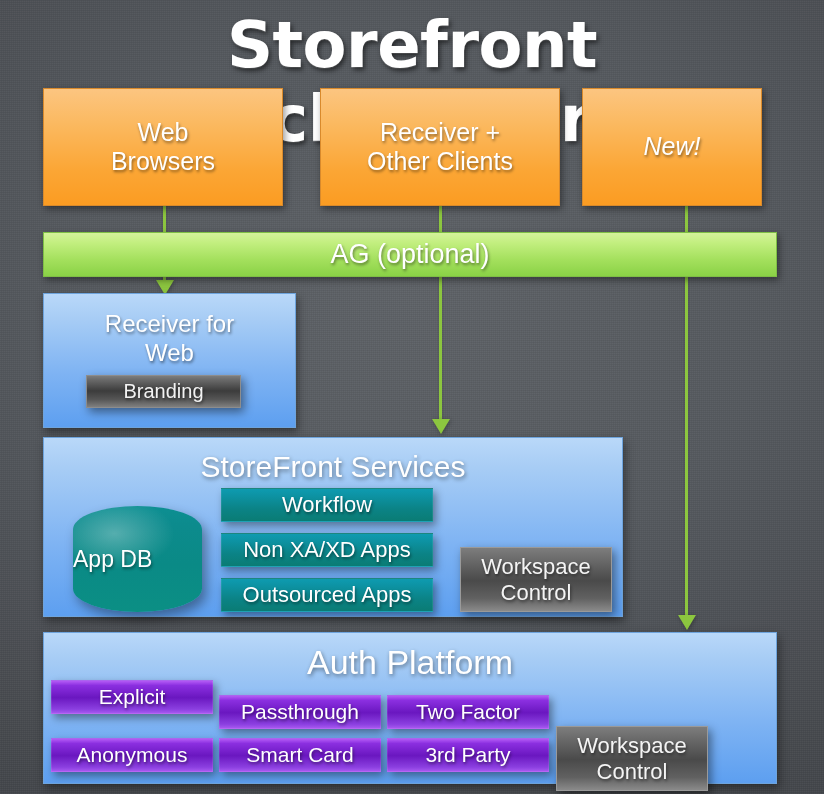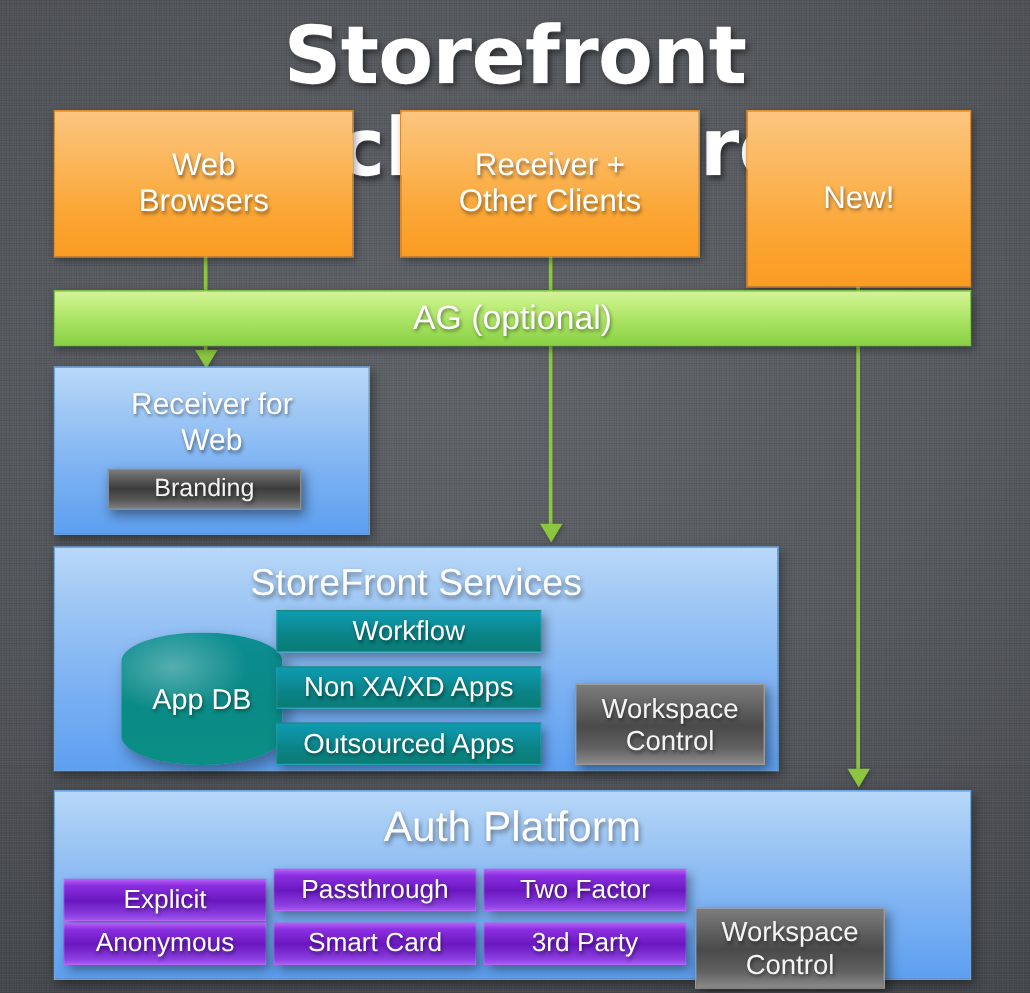--- a/index.html
+++ b/index.html
@@ -124,30 +124,29 @@
     box-shadow: 3px 4px 9px rgba(0,0,0,0.45);
     font-size: 22px;
     margin-top: 31px;
   }
 
   
   .cylinder {
     position: absolute;
     display: flex;
     align-items: center;
-    justify-content: center;
+    justify-content: flex-start;
     color: #ffffff;
     font-size: 23px;
     text-shadow: 1px 2px 3px rgba(0,0,0,0.45);
     background:
       radial-gradient(ellipse 75% 55% at 32% 26%, rgba(255,255,255,0.30) 0%, rgba(255,255,255,0.0) 62%),
       linear-gradient(180deg, #0d8f92 0%, #0c8b8d 18%, #0a8a86 55%, #0b8f84 100%);
     border-radius: 50% / 22%;
     box-shadow: 4px 6px 12px rgba(0,0,0,0.38);
-    margin-left: 24px;
   }
 
   
   .arrow-line {
     position: absolute;
     width: 3px;
     background: #8cc63f;
     box-shadow: 0 0 2px rgba(0,0,0,0.25);
   }
   .arrow-head {
@@ -186,21 +185,21 @@
     </div>
   </div>
 
   <div class="box orange" style="left:320px; top:88px; width:240px; height:118px;">
     <div>
       <div>Receiver +</div>
       <div>Other Clients</div>
     </div>
   </div>
 
-  <div class="box orange" style="left:597px; top:88px; width:180px; height:142px;">
+  <div class="box orange" style="left:582px; top:88px; width:180px; height:118px;font-style:italic;">
     <div>
       <div>New!</div>
     </div>
   </div>
 
   <div class="box green-bar" style="left:43px; top:232px; width:734px; height:45px;">
     <span>AG (optional)</span>
   </div>
 
   <div class="blue" style="position:absolute; left:43px; top:293px; width:240px; height:133px;">
@@ -236,21 +235,21 @@
         <div>Workspace</div>
         <div>Control</div>
       </div>
     </div>
   </div>
 
   <div class="blue-panel" style="left:43px; top:632px; width:734px; height:152px;padding-left:45px;">
 
     <div class="panel-title" style="top:10px; font-size:34px;">Auth Platform</div>
 
-    <div class="box purple" style="left:7px; top:70px; width:162px; height:34px;">
+    <div class="box purple" style="left:7px; top:47px; width:162px; height:34px;">
       <span>Explicit</span>
     </div>
     <div class="box purple" style="left:175px; top:62px; width:162px; height:34px;">
       <span>Passthrough</span>
     </div>
     <div class="box purple" style="left:343px; top:62px; width:162px; height:34px;">
       <span>Two Factor</span>
     </div>
 
     <div class="box purple" style="left:7px; top:105px; width:162px; height:34px;">

